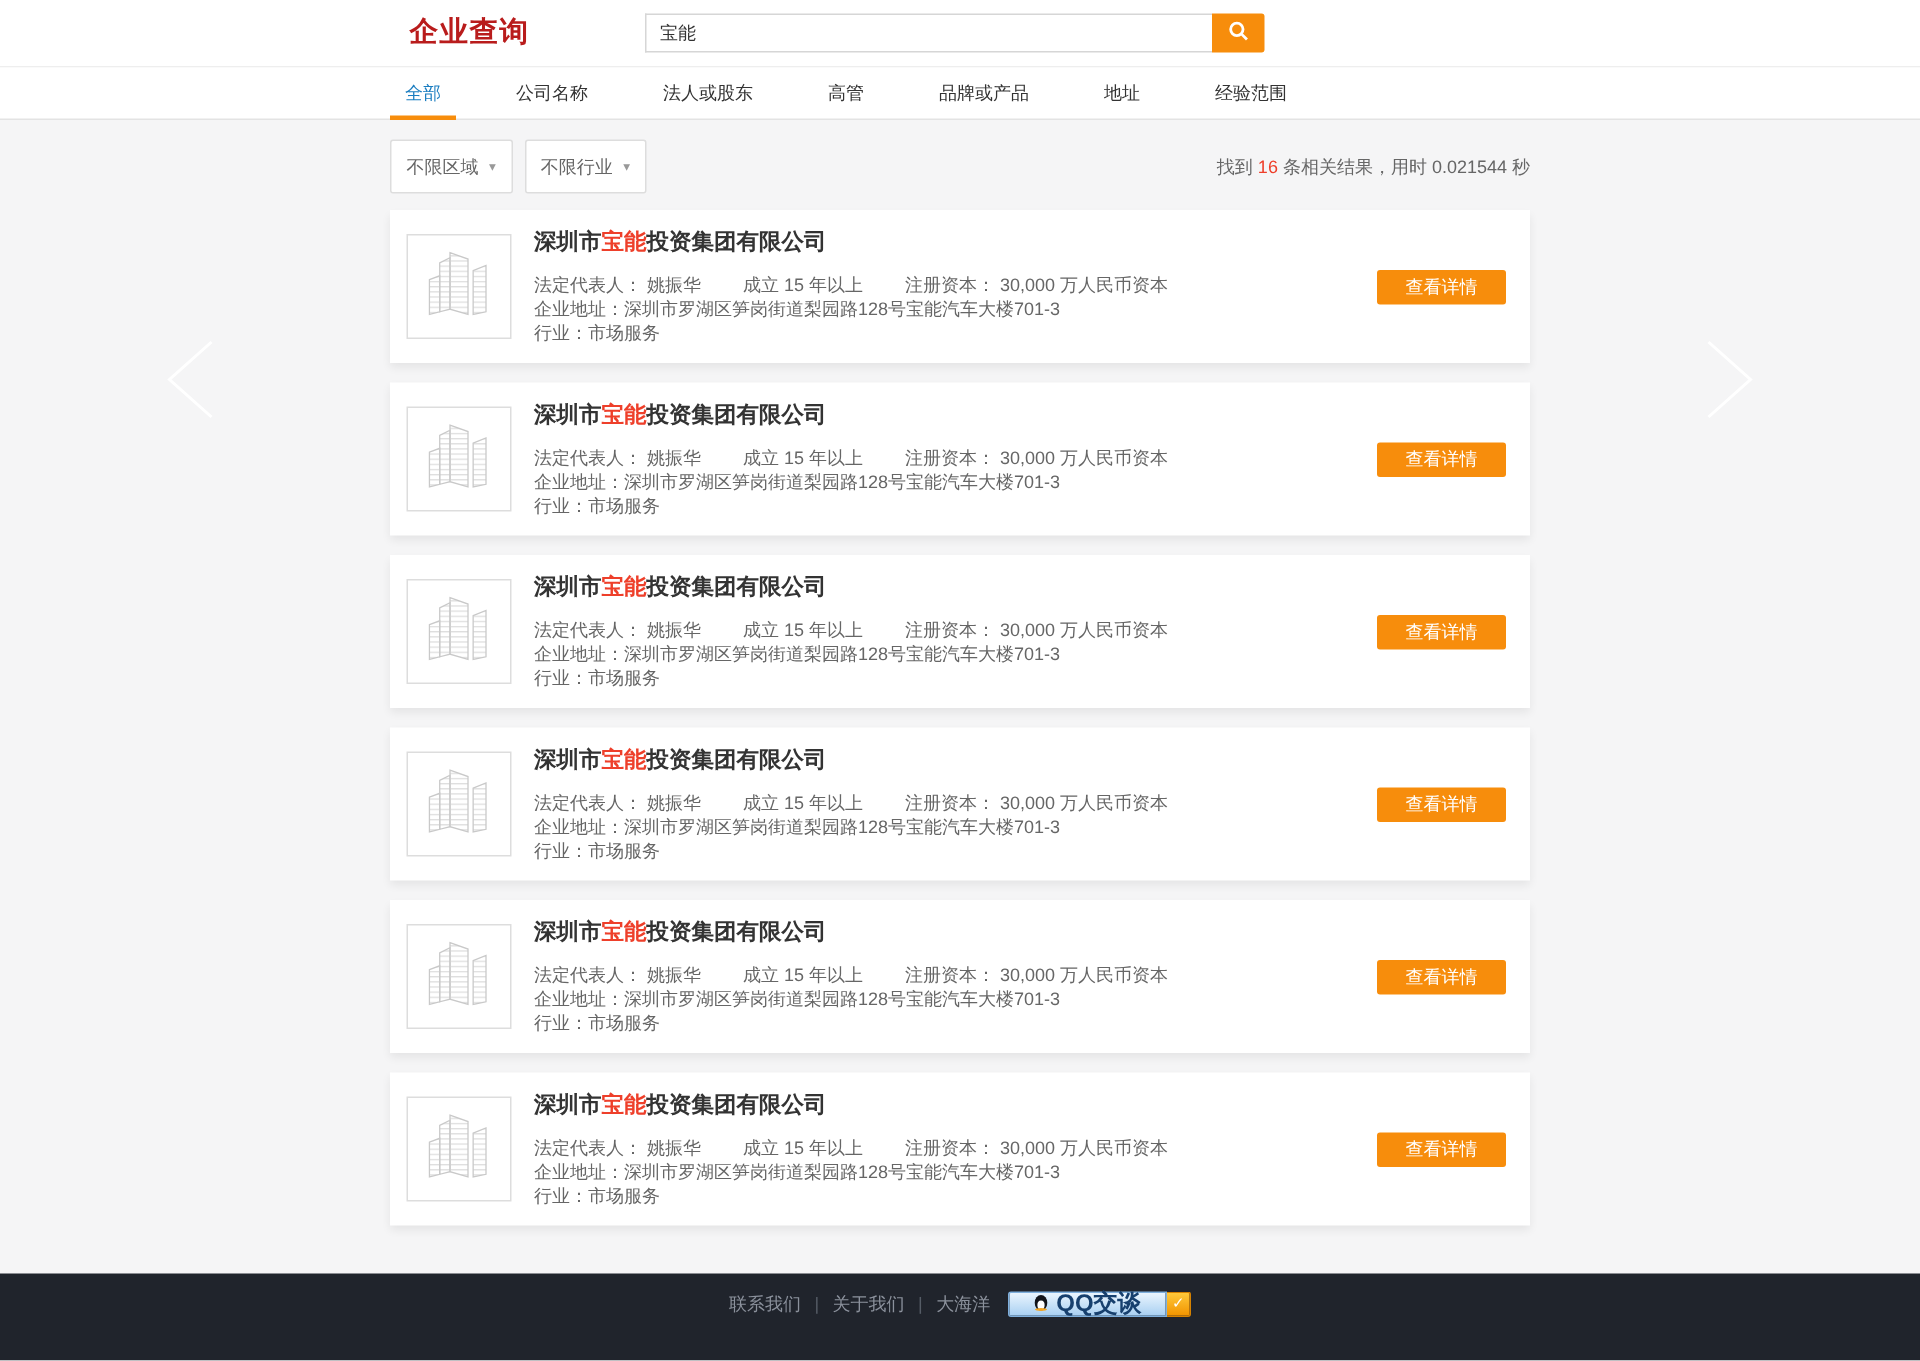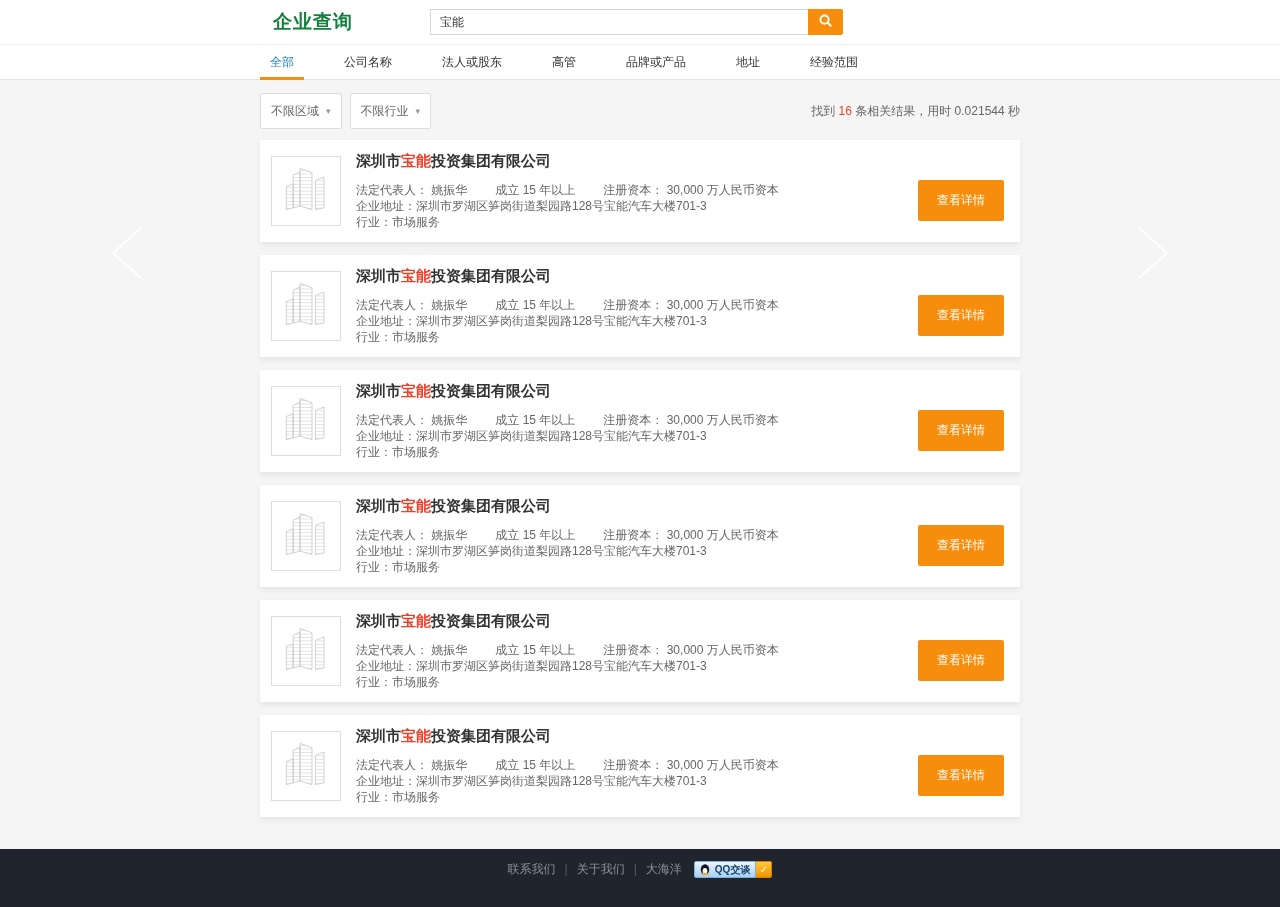--- a/index.html
+++ b/index.html
@@ -2,21 +2,21 @@
 <html><head>
 <meta charset="utf-8">
 <style>
   * { margin:0; padding:0; box-sizing:border-box; }
   html,body { width:1280px; height:907px; overflow:hidden; }
   body { font-family:"Liberation Sans","DejaVu Sans",sans-serif; background:#f5f5f6; color:#333; }
 
   
   .header { background:#fff; height:45px; border-bottom:1px solid #eeeeee; }
   .header-inner { width:760px; margin:0 auto; position:relative; height:100%; }
-  .logo { position:absolute; left:13px; top:0; line-height:44px; font-size:19px; font-weight:bold; color:#15803d; letter-spacing:1px; }
+  .logo { position:absolute; left:13px; top:0; line-height:44px; font-size:19px; font-weight:bold; color:#b91c1c; letter-spacing:1px; }
   .search-wrap { position:absolute; left:170px; top:9px; display:flex; }
   .search-input { width:378px; height:26px; border:1px solid #d6d6d6; border-right:none; padding:0 9px; font-size:12px; color:#333; outline:none; font-family:inherit; }
   .search-btn { width:35px; height:26px; background:#f78d0c; border:none; border-radius:0 2px 2px 0; display:flex; align-items:center; justify-content:center; cursor:pointer; }
 
   
   .tabbar { background:#fff; height:35px; border-bottom:1px solid #e3e3e3; }
   .tabbar-inner { width:760px; margin:0 auto; display:flex; height:100%;gap:11px; }
   .tab { font-size:12px; color:#333; padding:0 10px; line-height:34px; margin-right:19px; position:relative; cursor:pointer; white-space:nowrap; }
   .tab.active { color:#1a7dc0; }
   .tab.active::after { content:""; position:absolute; left:0; right:0; bottom:-1px; height:3px; background:#f78d0c; }
@@ -30,33 +30,33 @@
   .result-stats { margin-left:auto; font-size:12px; color:#666; }
   .result-stats .count { color:#ee3f2a; }
 
   .card { position:relative; background:#fff; height:102px; margin-bottom:13px; box-shadow:0 3px 6px rgba(0,0,0,.07); }
   .logo-box { position:absolute; left:11px; top:16px; width:70px; height:70px; border:1px solid #ddd; background:#fff; display:flex; align-items:center; justify-content:center; }
   .info { position:absolute; left:96px; top:12px; }
   .card-title { font-size:15px; font-weight:bold; color:#333; margin-bottom:11px; cursor:pointer; }
   .hl { color:#ee3f2a; }
   .meta { font-size:12px; color:#666; line-height:16px; }
   .seg-gap { margin-left:28px; }
-  .detail-btn { position:absolute; right:16px; top:40px; width:86px; height:41px; background:#f78d0c; color:#fff; font-size:12px; border:none; border-radius:2px; cursor:pointer; font-family:inherit; }
+  .detail-btn { position:absolute; right:16px; top:40px; width:86px; height:23px; background:#f78d0c; color:#fff; font-size:12px; border:none; border-radius:2px; cursor:pointer; font-family:inherit; }
 
   .carousel-arrow { position:absolute; top:145px; cursor:pointer; }
   .carousel-arrow.left { left:103px; }
   .carousel-arrow.right { right:103px; }
 
   
   .footer { background:#20242c; height:58px; padding-top:12px; }
   .footer-links { display:flex; justify-content:center; align-items:center; font-size:12px; color:#8b919c; }
   .footer-link { cursor:pointer; }
   .footer-sep { margin:0 9px; color:#555c66; }
   .qq-badge { margin-left:12px; display:inline-flex; height:17px; cursor:pointer; }
-  .qq-main { background:linear-gradient(#eaf5fe,#a9d0f2); border:1px solid #7fb0de; border-radius:2px 0 0 2px; display:flex; align-items:center; padding:0 5px; gap:5px; color:#17406e; font-size:10px; font-weight:bold; }
+  .qq-main { background:linear-gradient(#eaf5fe,#a9d0f2); border:1px solid #7fb0de; border-radius:2px 0 0 2px; display:flex; align-items:center; padding:0 16px; gap:5px; color:#17406e; font-size:16px; font-weight:bold; }
   .qq-check { width:16px; background:linear-gradient(#ffc93a,#f19400); border:1px solid #d68200; border-left:none; border-radius:0 2px 2px 0; color:#fff; font-size:10px; display:flex; align-items:center; justify-content:center; }
   .copyright { text-align:center; font-size:11px; color:#666d78; margin-top:8px; }
 </style>
 </head>
 <body>
 
 <div class="header">
   <div class="header-inner">
     <div class="logo">企业查询</div>
     <div class="search-wrap">

